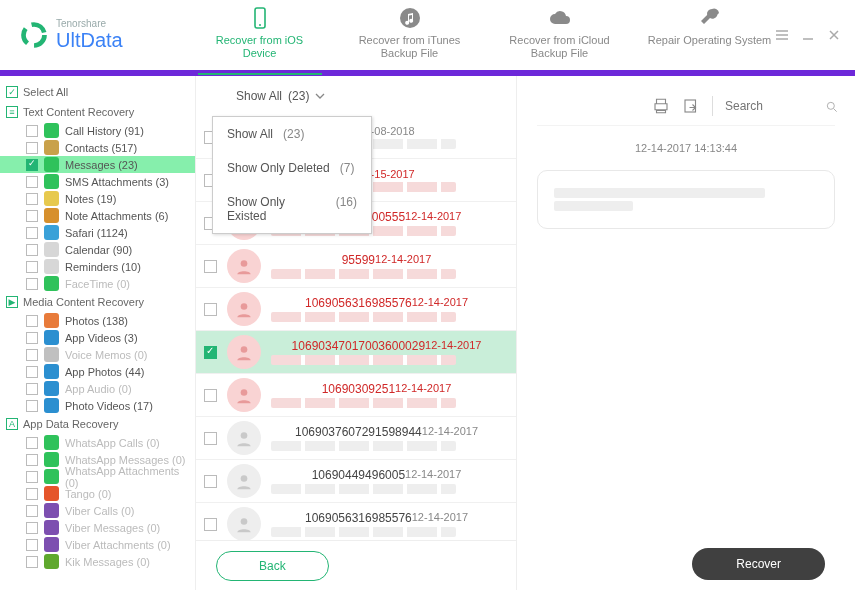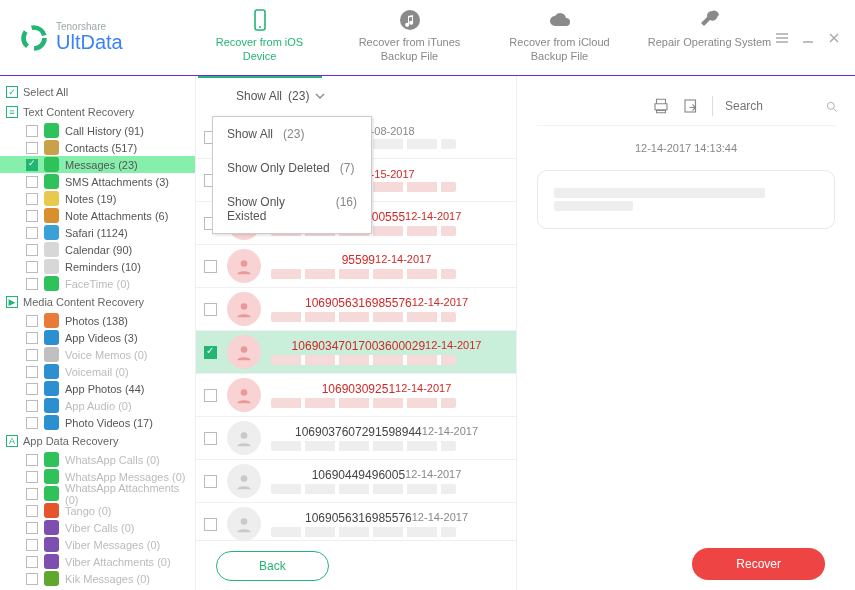--- a/index.html
+++ b/index.html
@@ -1,19 +1,19 @@
 <!DOCTYPE html>
 <html><head>
 <meta charset="utf-8">
 <style>
 * { box-sizing: border-box; margin: 0; padding: 0; }
 body { font-family: -apple-system, "Segoe UI", Arial, sans-serif; font-size: 12px; color: #555; background: #fff; width: 855px; height: 590px; overflow: hidden; position: relative; }
 
 
-.header { height: 76px; border-bottom: 1px solid #6d28d9; display: flex; align-items: center; padding: 0 12px 0 20px; }
+.header { height: 76px; border-bottom: 6px solid #6d28d9; display: flex; align-items: center; padding: 0 12px 0 20px; }
 .logo { display: flex; align-items: center; gap: 8px; width: 176px; }
 .logo-icon { width: 28px; height: 28px; }
 .logo-text { display: flex; flex-direction: column; line-height: 1.05; }
 .logo-brand { font-size: 10px; color: #9aa; }
 .logo-name { font-size: 20px; color: #3b82f6; font-weight: 500; }
 
 .tabs { display: flex; flex: 1; justify-content: center; gap: 26px; }
 .tab { display: flex; flex-direction: column; align-items: center; gap: 4px; width: 124px; cursor: pointer; padding: 10px 0 14px; color: #888; position: relative; }
 .tab.active { color: #23b574; }
 .tab.active::after { content: ""; position: absolute; bottom: -1px; left: 0; right: 0; height: 2px; background: #23b574; }
@@ -57,21 +57,21 @@
 .msg.deleted .mtitle, .msg.deleted .mdate { color: #d02828; }
 .msg .mbody { flex: 1; display: flex; flex-direction: column; gap: 2px; overflow: hidden; }
 .msg .line1 { display: flex; justify-content: center; }
 .msg .mtitle { font-size: 12px; color: #444; white-space: nowrap; overflow: hidden; text-overflow: ellipsis; }
 .msg .mdate { font-size: 11px; color: #888; flex-shrink: 0; }
 .msg .preview { height: 10px; background: repeating-linear-gradient(90deg,#eee,#eee 30px,#fff 30px,#fff 34px); border-radius: 2px; width: 80%; }
 .msg.deleted .preview { background: repeating-linear-gradient(90deg,#f6dada,#f6dada 30px,#fff 30px,#fff 34px); }
 
 .footer { height: 50px; border-top: 1px solid #eee; display: flex; align-items: center; justify-content: flex-start; padding: 0 20px; }
 .btn { border: 1px solid #23b574; color: #23b574; background: #fff; border-radius: 18px; padding: 7px 42px; font-size: 12px; cursor: pointer; }
-.btn.primary { background: #ef4444; color: #fff; border: none; position: absolute; right: 30px; bottom: 10px; padding: 9px 44px; border-radius: 18px; }
+.btn.primary { background: #404040; color: #fff; border: none; position: absolute; right: 30px; bottom: 10px; padding: 9px 44px; border-radius: 18px; }
 
 
 .right { width: 338px; padding: 10px 20px; position: relative; }
 .toolbar { height: 40px; display: flex; align-items: center; justify-content: flex-end; gap: 12px; border-bottom: 1px solid #f3f3f3; }
 .tool-icon { width: 18px; height: 18px; color: #888; cursor: pointer; }
 .vline { width: 1px; height: 20px; background: #ddd; }
 .search-wrap { position: relative; flex: 0 0 110px; }
 .search { border: none; outline: none; font-size: 12px; color: #ec4899; width: 90px; }
 .search-icn { position: absolute; right: -4px; top: 1px; color: #aaa; }
 
@@ -218,25 +218,20 @@
       <div class="sb-row sb-item">
         <span class="chk"></span>
         <span class="icn" style="background:#2b8fd0"></span>
         <span>App Videos (3)</span>
       </div>
       <div class="sb-row sb-item dim">
         <span class="chk"></span>
         <span class="icn" style="background:#c0c0c0"></span>
         <span>Voice Memos (0)</span>
       </div>
-      <div class="sb-row sb-item dim">
-        <span class="chk"></span>
-        <span class="icn" style="background:#2b8fd0"></span>
-        <span>Voicemail (0)</span>
-      </div>
       <div class="sb-row sb-item">
         <span class="chk"></span>
         <span class="icn" style="background:#2b8fd0"></span>
         <span>App Photos (44)</span>
       </div>
       <div class="sb-row sb-item dim">
         <span class="chk"></span>
         <span class="icn" style="background:#2b8fd0"></span>
         <span>App Audio (0)</span>
       </div>

